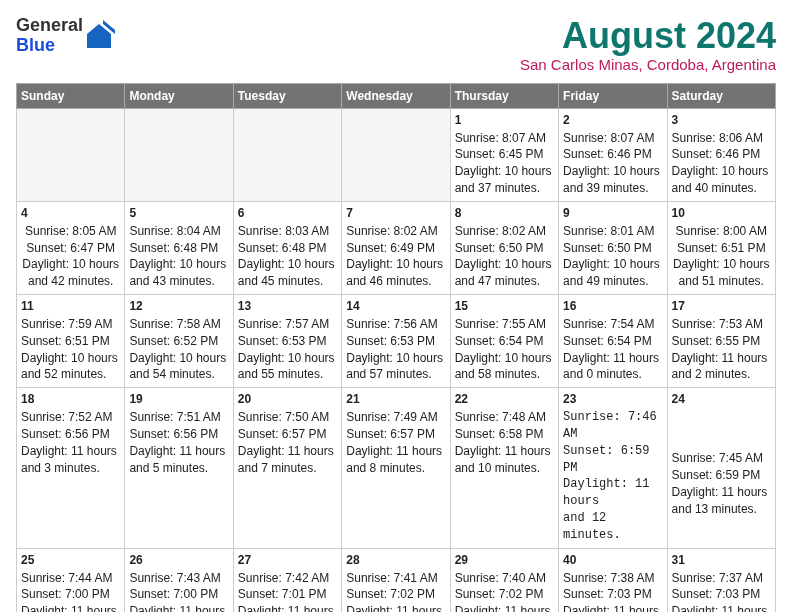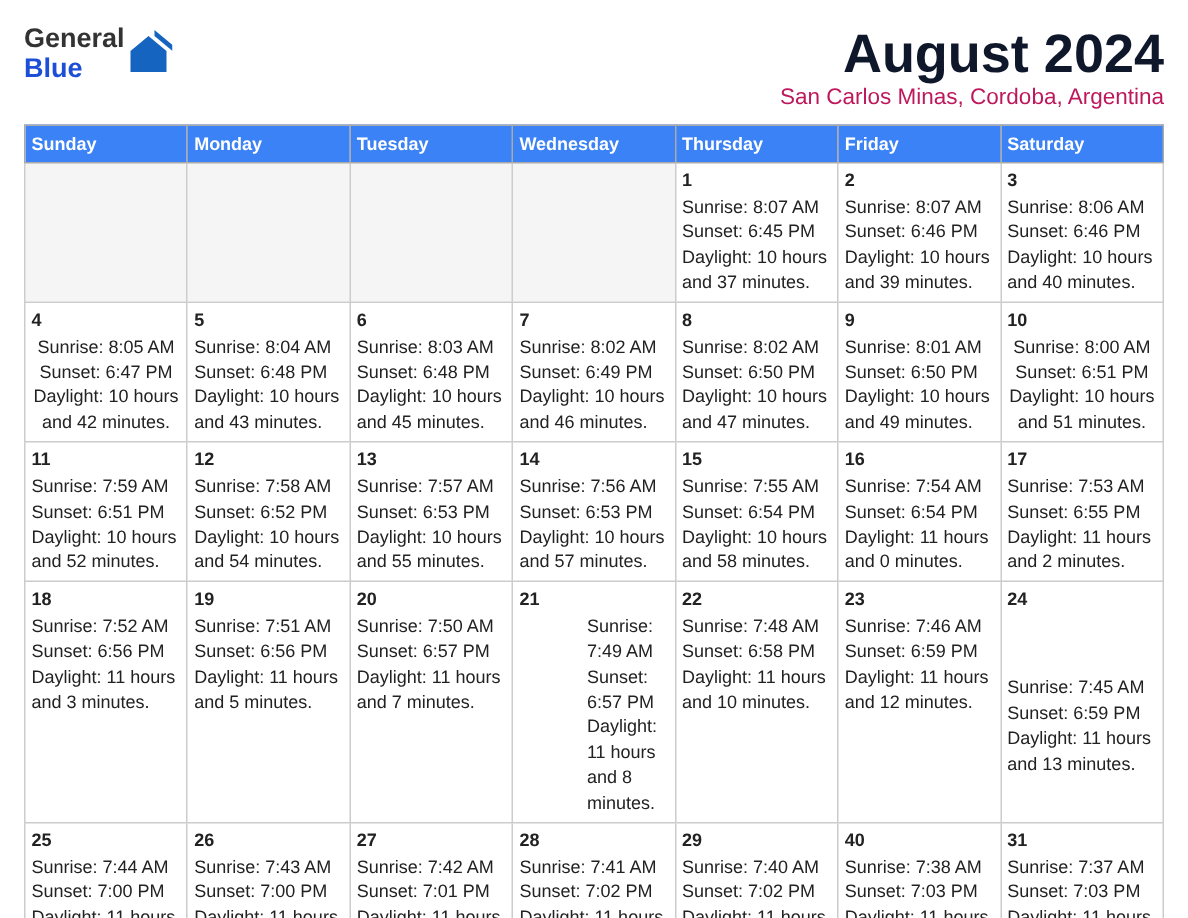--- a/index.html
+++ b/index.html
@@ -20,34 +20,34 @@
       display: flex;
       flex-direction: column;
       align-items: flex-start;
     }
     .title-block {
       text-align: right;
     }
     .month-year {
       font-size: 36px;
       font-weight: bold;
-      color: #0f172a;
+      color: #0f766e;
       line-height: 1.1;
     }
     .location {
       font-size: 15px;
       color: #be185d;
     }
     table {
       width: 100%;
       border-collapse: collapse;
       table-layout: fixed;
     }
     th {
-      background-color: #3b82f6;
+      background-color: #737373;
       color: #fff;
       font-size: 12px;
       font-weight: bold;
       padding: 5px 4px;
       text-align: left;
       border: 1px solid #aaa;
     }
     td {
       vertical-align: top;
       font-size: 10px;
@@ -253,35 +253,35 @@
         </td>
         <td>
           <span class="day-number">20</span>
           <div class="day-info" style="white-space: pre-line;">Sunrise: 7:50 AM
 Sunset: 6:57 PM
 Daylight: 11 hours
 and 7 minutes.</div>
         </td>
         <td>
           <span class="day-number">21</span>
-          <div class="day-info" style="white-space: pre-line; margin-left: 45px;">Sunrise: 7:49 AM
+          <div class="day-info" style="white-space: pre-line;">Sunrise: 7:49 AM
 Sunset: 6:57 PM
 Daylight: 11 hours
 and 8 minutes.</div>
         </td>
         <td>
           <span class="day-number">22</span>
           <div class="day-info" style="white-space: pre-line;">Sunrise: 7:48 AM
 Sunset: 6:58 PM
 Daylight: 11 hours
 and 10 minutes.</div>
         </td>
         <td>
           <span class="day-number">23</span>
-          <div class="day-info" style="white-space: pre-line;">Sunrise: 7:46 AM
+          <div class="day-info" style="white-space: pre-line; font-family: Liberation Mono, monospace;">Sunrise: 7:46 AM
 Sunset: 6:59 PM
 Daylight: 11 hours
 and 12 minutes.</div>
         </td>
         <td>
           <span class="day-number">24</span>
           <div class="day-info" style="white-space: pre-line; margin-top: 44px;">Sunrise: 7:45 AM
 Sunset: 6:59 PM
 Daylight: 11 hours
 and 13 minutes.</div>

